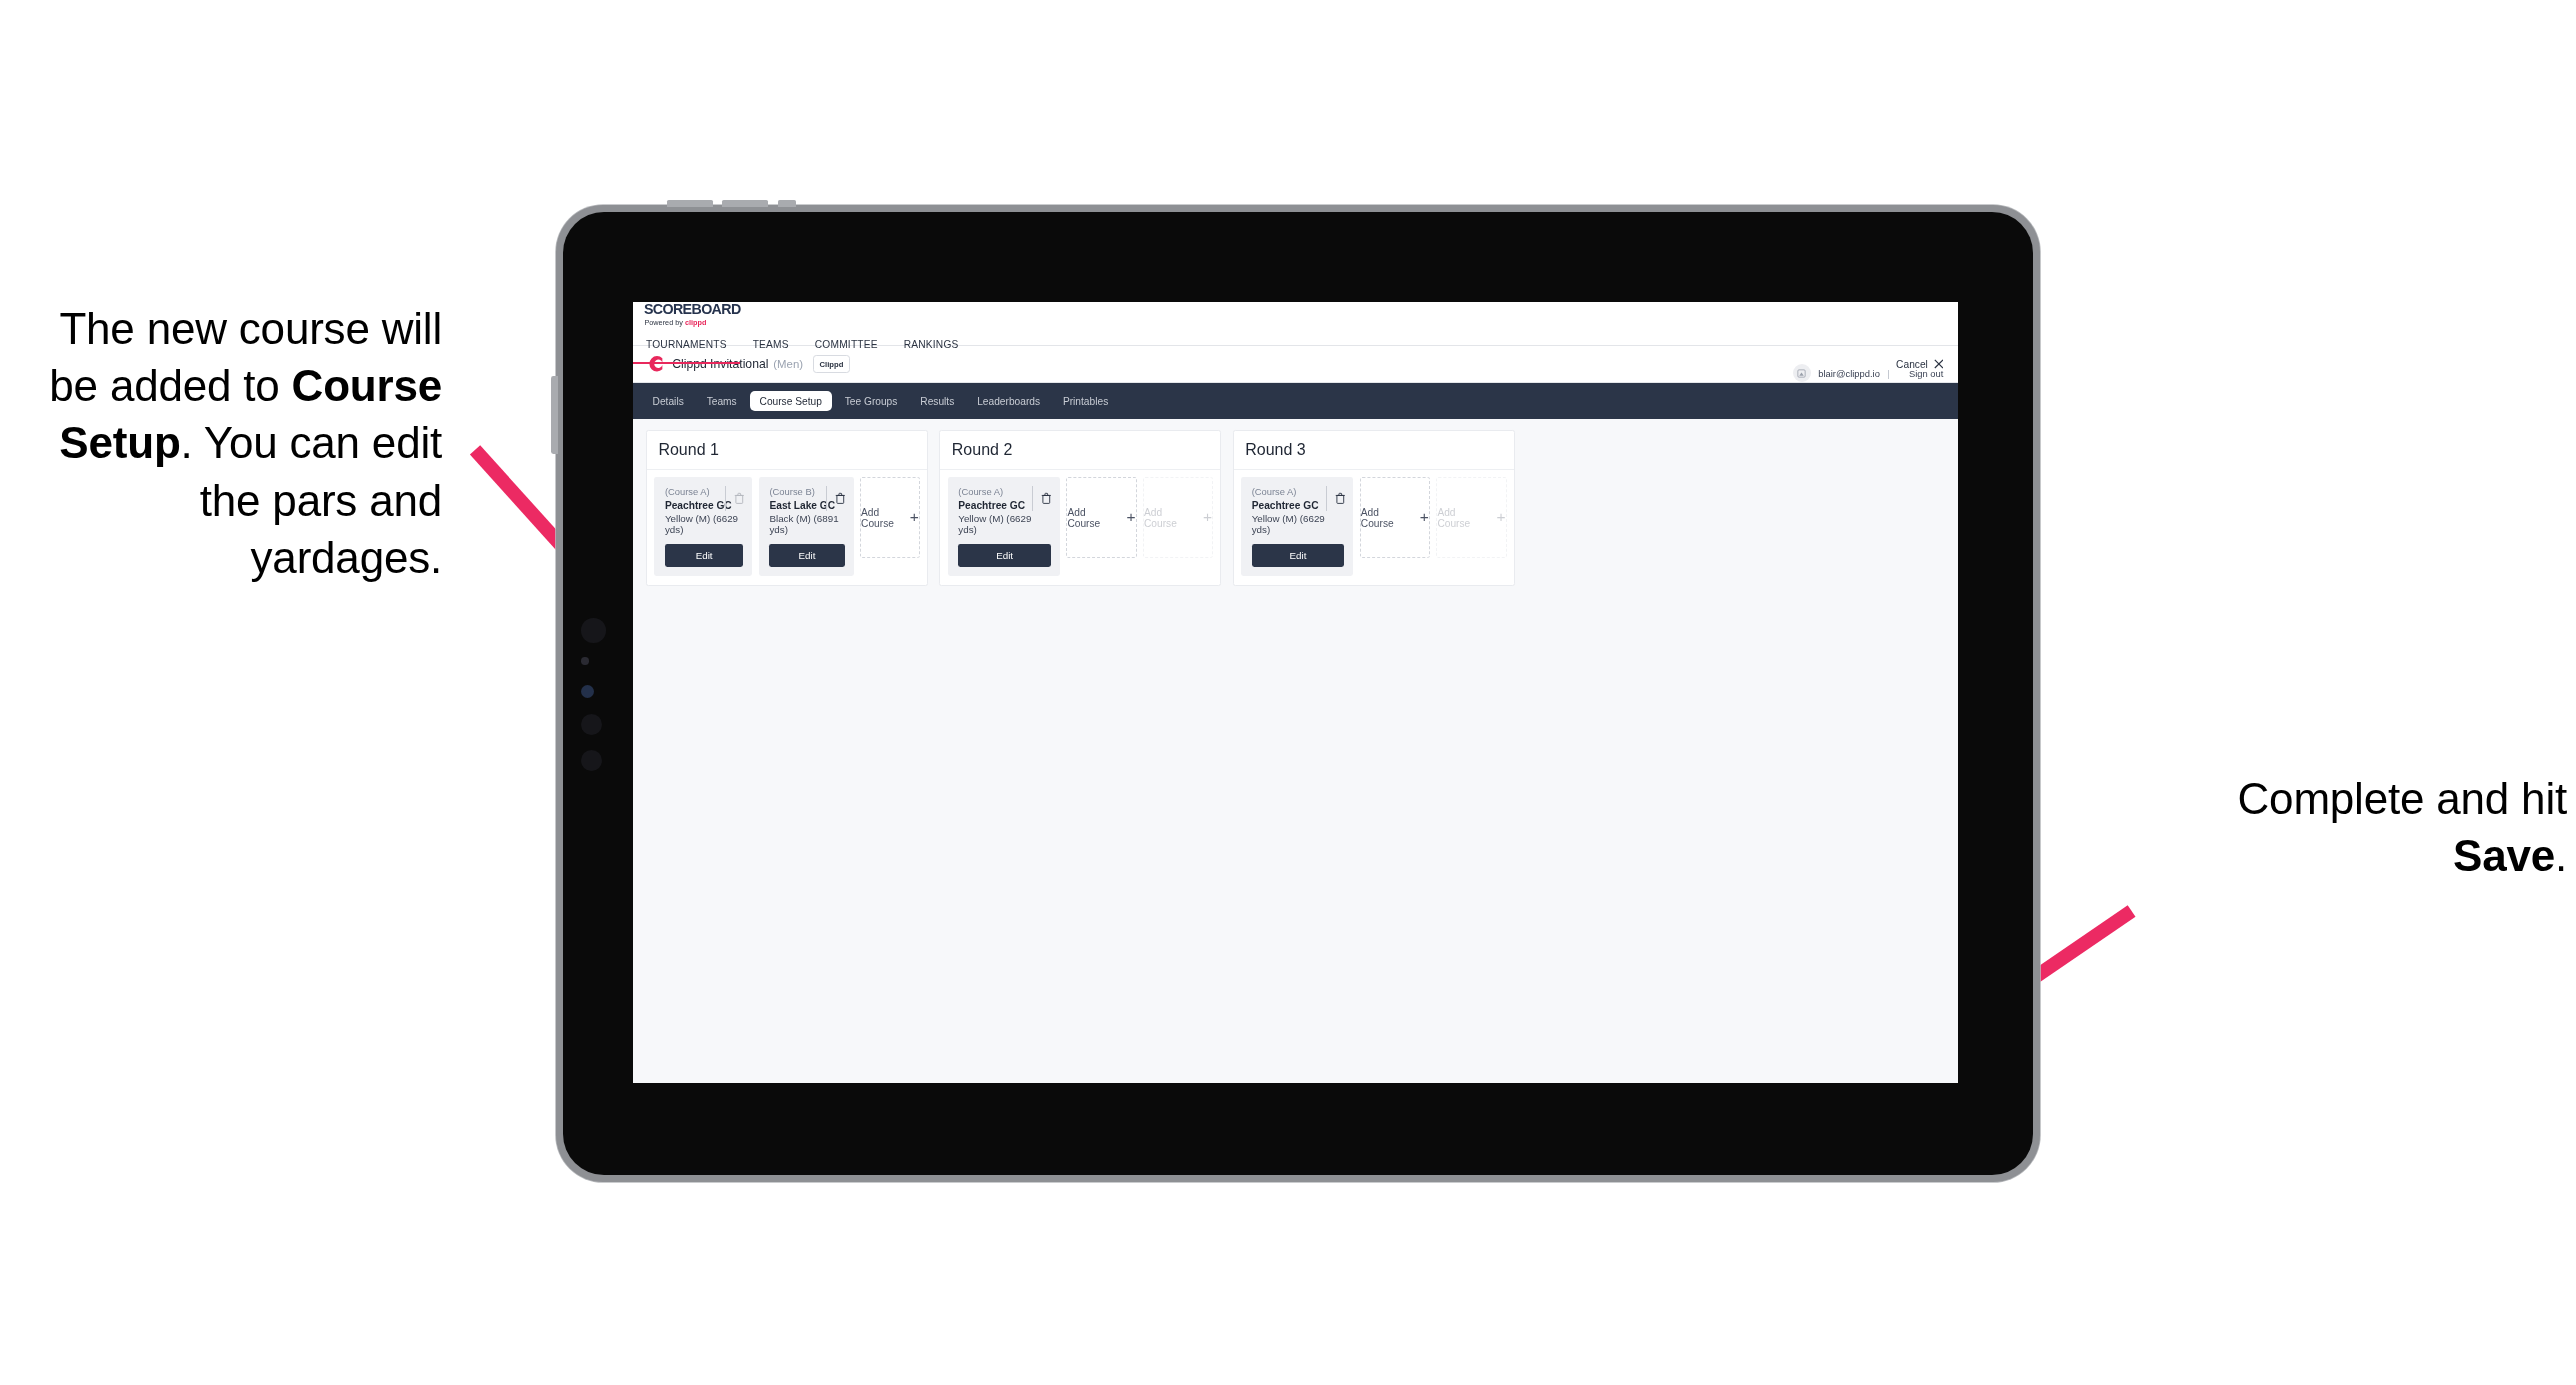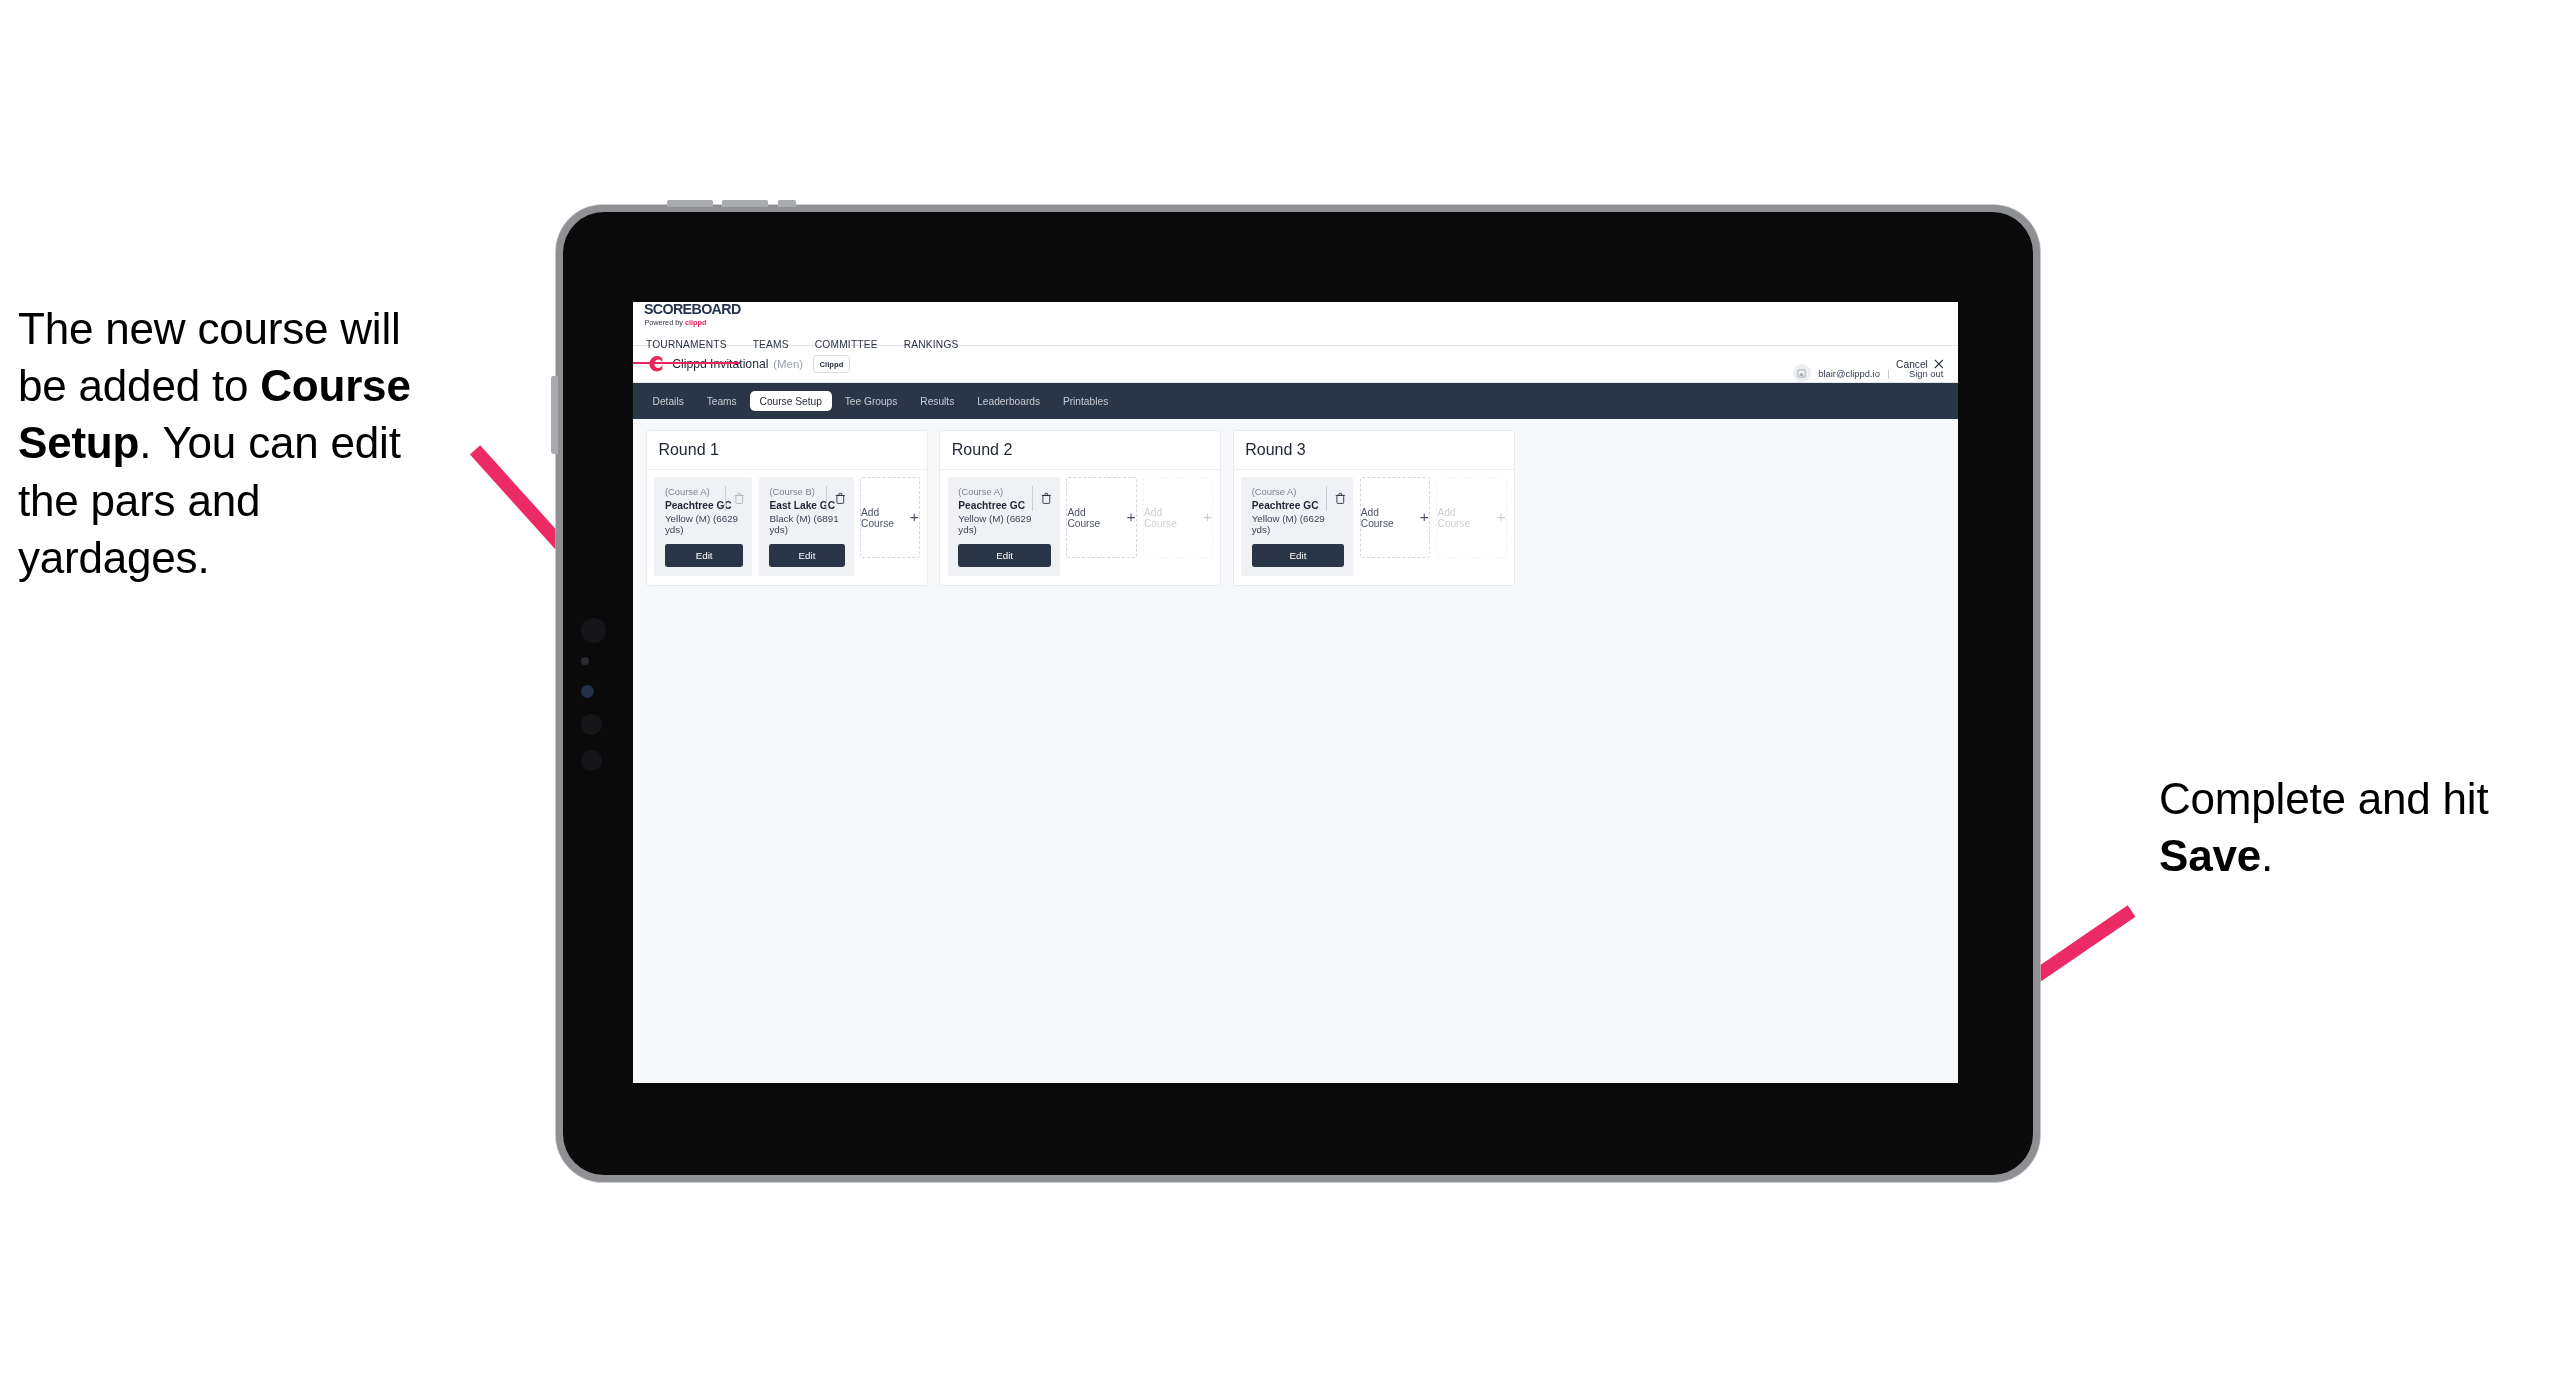--- a/index.html
+++ b/index.html
@@ -12,20 +12,21 @@
   .stage { position: relative; width: 2576px; height: 1386px; background:#fff; }
 
   
   .annot {
     position: absolute;
     font-family: "Liberation Sans", sans-serif;
     color: #000;
     line-height: 1.30;
     font-size: 44px;
     letter-spacing: -0.2px;
+    text-align: right;
   }
   .annot b { font-weight: 700; }
   #annot-left  { left: 18px;  top: 300px;  width: 424px; }
   #annot-right { left: 2159px; top: 770px; width: 408px; }
 
   .arrow-svg { position: absolute; overflow: visible; pointer-events: none; }
 
   
   .device {
     position: absolute;

